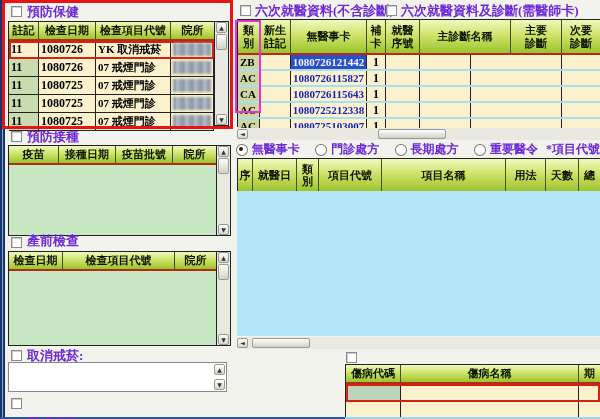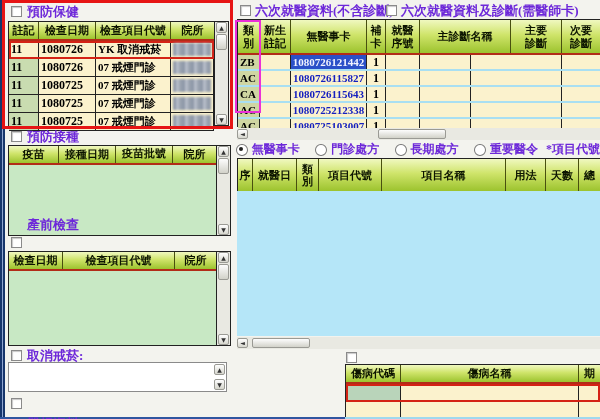--- a/index.html
+++ b/index.html
@@ -113,36 +113,36 @@
 
   <div class="abs cb" style="left:11px;top:131px;"></div>
   <div class="abs lbl" style="left:27px;top:128px;">預防接種</div>
 
   <div class="abs tbl" style="left:8px;top:145px;width:223px;height:91px;">
     <div style="display:flex;flex:1;min-height:0;">
       <div style="display:flex;flex-direction:column;flex:1;min-width:0;">
         <div class="hr" style="height:17px;">
           <div class="hc" style="width:50px;">疫苗</div>
           <div class="hc" style="width:57px;">接種日期</div>
-          <div class="hc" style="width:57px;font-family:Liberation Mono, monospace;">疫苗批號</div>
+          <div class="hc" style="width:57px;">疫苗批號</div>
           <div class="hc" style="flex:1;">院所</div>
         </div>
         <div class="greenbody"></div>
       </div>
       <div class="vsb">
         <div class="sbtn">▲</div>
         <div class="thumb" style="width:11px;height:16px;margin-top:1px;"></div>
         <div style="flex:1;"></div>
         <div class="sbtn">▼</div>
       </div>
     </div>
   </div>
 
   <div class="abs cb" style="left:11px;top:237px;"></div>
-  <div class="abs lbl" style="left:27px;top:216px;">產前檢查</div>
+  <div class="abs lbl" style="left:27px;top:232px;">產前檢查</div>
 
   <div class="abs tbl" style="left:8px;top:251px;width:223px;height:95px;">
     <div style="display:flex;flex:1;min-height:0;">
       <div style="display:flex;flex-direction:column;flex:1;min-width:0;">
         <div class="hr" style="height:17px;">
           <div class="hc" style="width:54px;">檢查日期</div>
           <div class="hc" style="width:112px;">檢查項目代號</div>
           <div class="hc" style="flex:1;">院所</div>
         </div>
         <div class="greenbody"></div>

